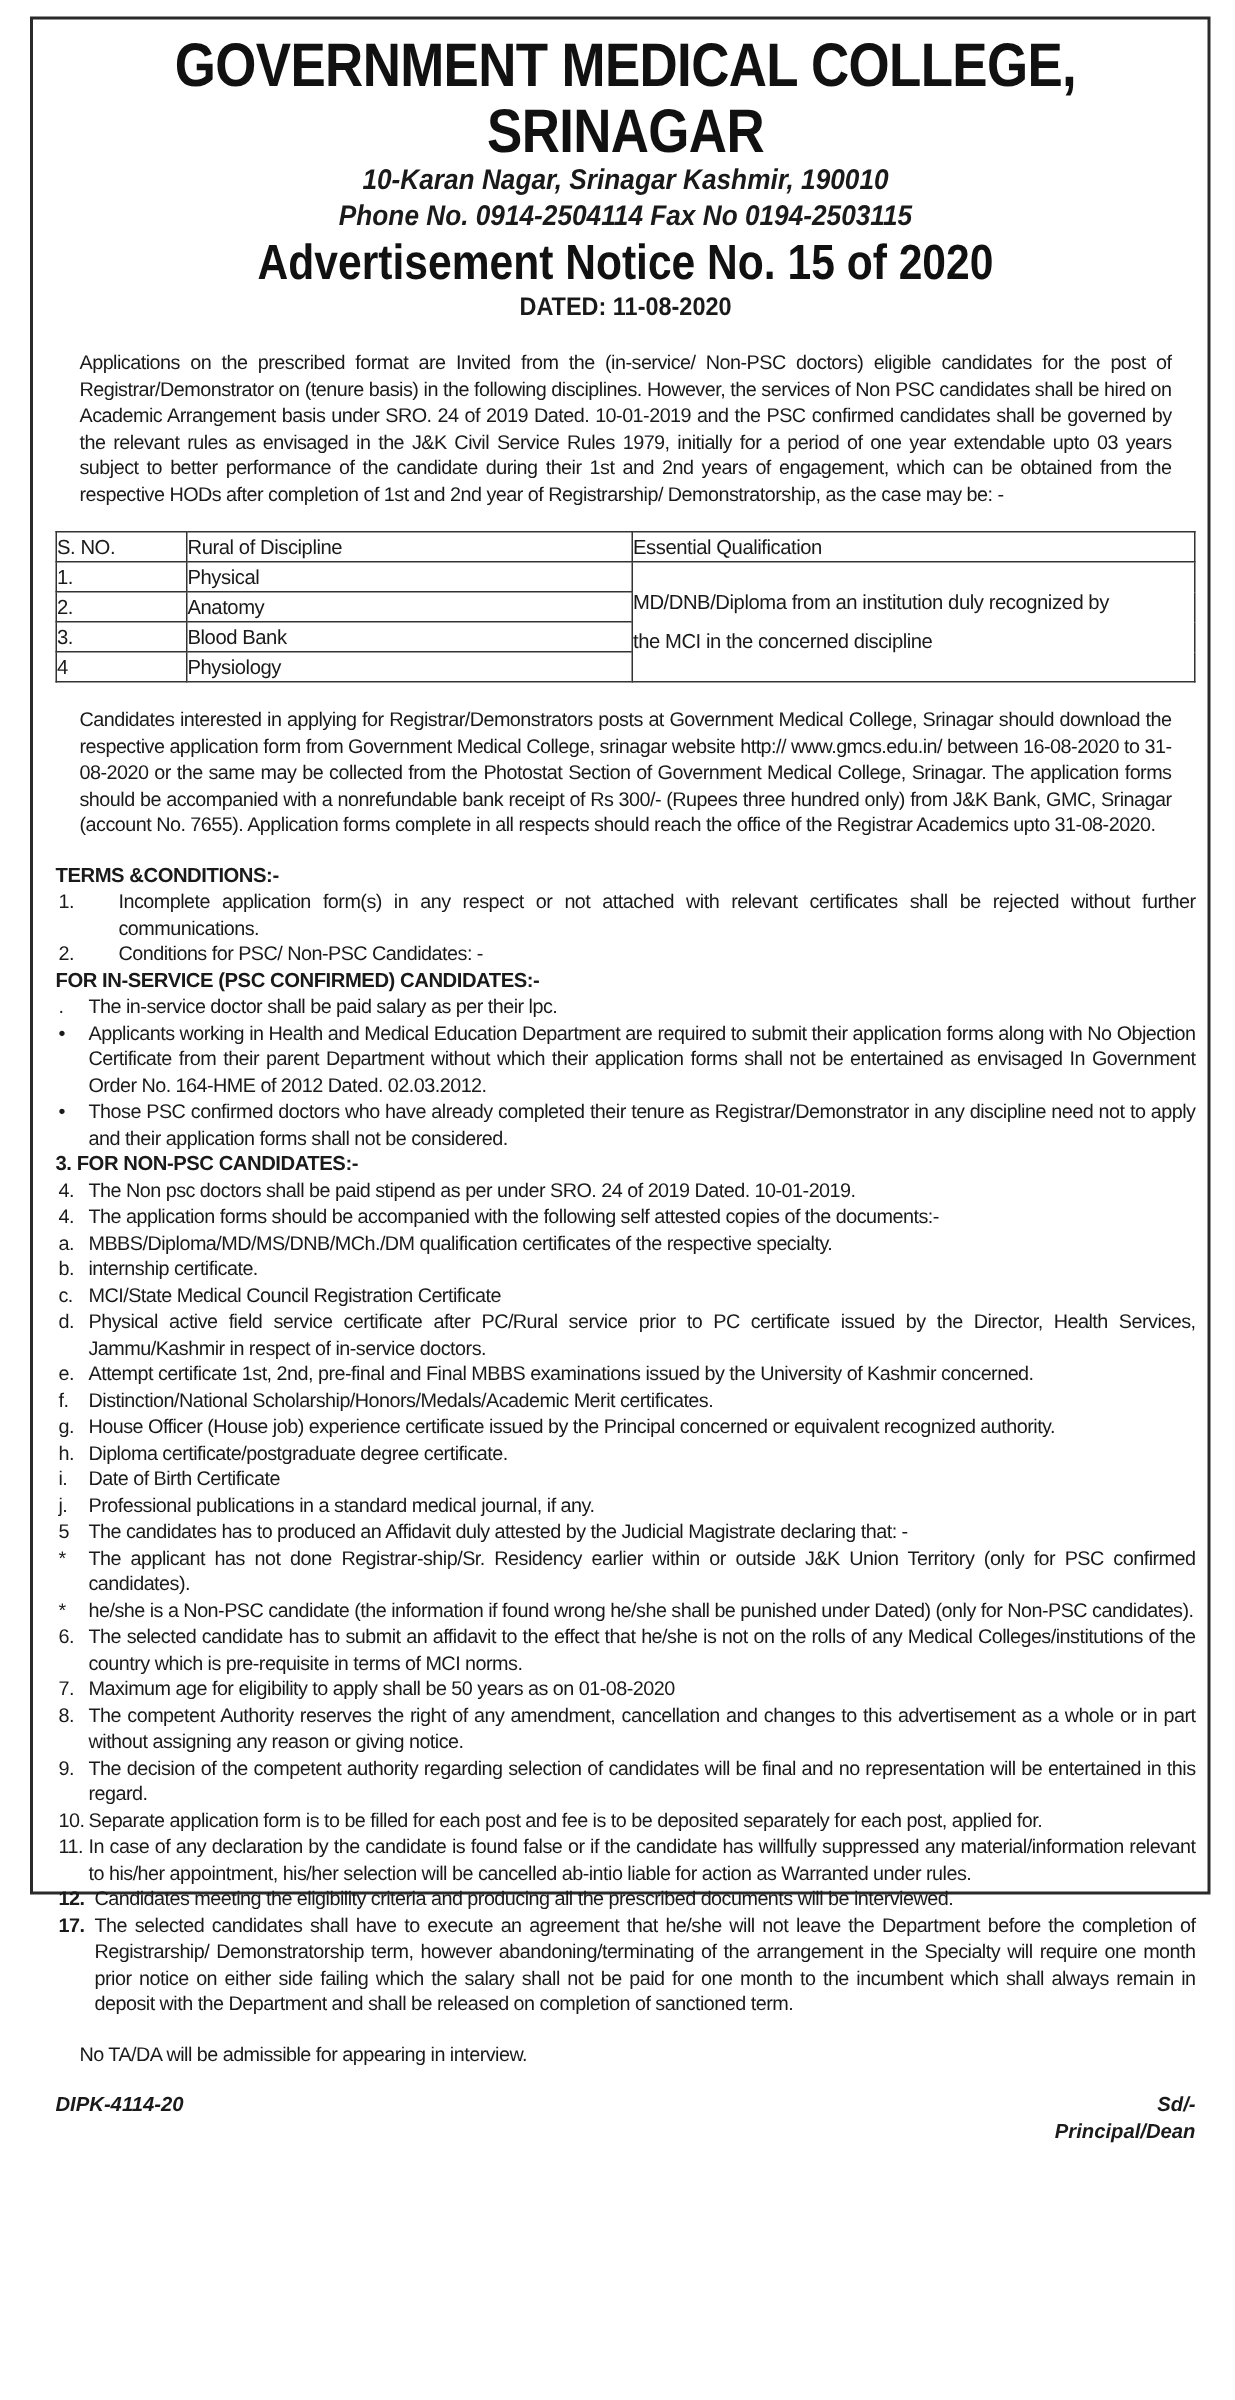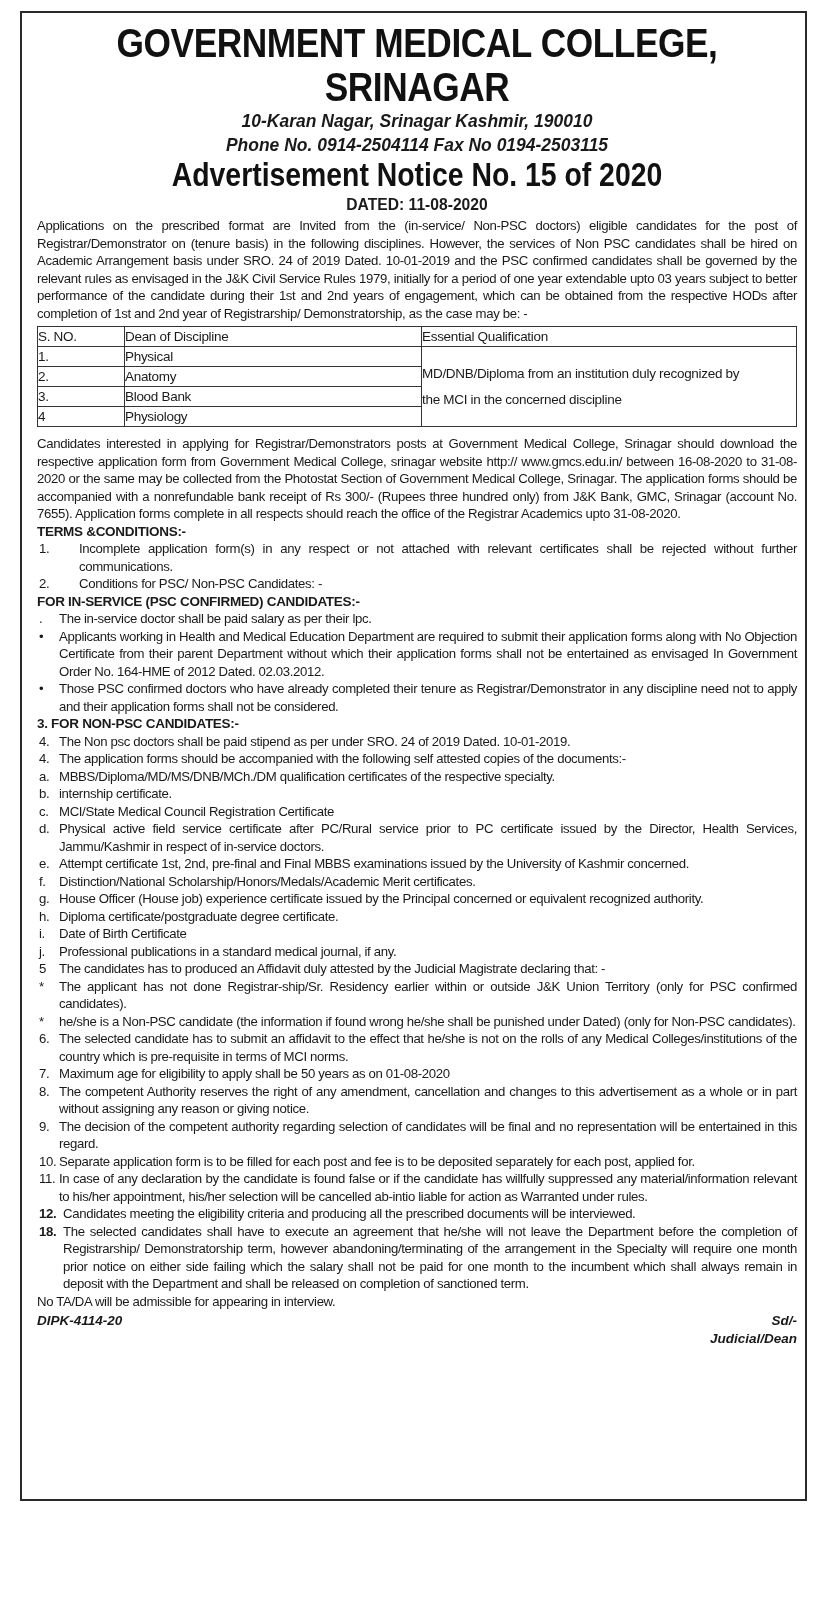--- a/index.html
+++ b/index.html
@@ -1,31 +1,31 @@
 <!DOCTYPE html>
 <html><head>
 <meta charset="utf-8">
 <style>
   html, body { margin:0; padding:0; background:#ffffff; }
   body { width:823px; height:1600px; position:relative; overflow:hidden;
          font-family:"Liberation Sans Narrow","Liberation Sans", sans-serif; color:#1a1a1a; }
-  .frame { position:absolute; left:20px; top:11px; width:787px; height:1490px;
+  .frame { position:absolute; left:20px; top:11px; width:787px; height:1252px;
            border:2px solid #2a2a2a; box-sizing:border-box; }
   .inner { position:absolute; left:15px; right:8px; top:0; }
   .h1 { text-align:center; font-family:"Liberation Sans", sans-serif; font-weight:bold;
         font-size:41px; line-height:44px; letter-spacing:-0.5px; transform:scaleX(0.86);
         transform-origin:center; margin-top:8px; color:#111; white-space:nowrap; }
   .h1b { margin-top:0; }
   .addr { text-align:center; font-style:italic; font-weight:bold; font-size:19px;
           line-height:24px; transform:scaleX(0.92); color:#1a1a1a; }
   .adno { text-align:center; font-weight:bold; font-size:33px; line-height:36px;
           transform:scaleX(0.86); color:#111; white-space:nowrap; }
   .dated { text-align:center; font-weight:bold; font-size:17px; line-height:24px; transform:scaleX(0.92); }
   .para { font-size:13.2px; line-height:17.5px; text-align:justify; letter-spacing:-0.35px;
-          word-spacing:0px; margin:0; }
+          word-spacing:0px; margin:16px; }
   table.disc { width:100%; border-collapse:collapse; margin:4px 0 8px 0; font-size:13.5px;
                letter-spacing:-0.3px; }
   table.disc td, table.disc th { border:1.5px solid #333; padding:0; height:19px; text-align:left;
                font-weight:normal; }
   .qual { line-height:26px; font-size:13.5px; }
   .heading { font-weight:bold; font-size:13.5px; line-height:17.5px; letter-spacing:-0.3px; }
   .item { display:flex; font-size:13.2px; line-height:17.5px; letter-spacing:-0.35px; text-align:justify; }
   .item .mk { flex:0 0 auto; }
   .item .tx { flex:1 1 auto; }
   .item.t1 .mk { width:40px; padding-left:2px; }
@@ -46,21 +46,21 @@
     <div class="addr">Phone No. 0914-2504114 Fax No 0194-2503115</div>
     <div class="adno">Advertisement Notice No. 15 of 2020</div>
     <div class="dated">DATED: 11-08-2020</div>
 
     <p class="para">Applications on the prescribed format are Invited from the (in-service/ Non-PSC doctors) eligible candidates for the post of Registrar/Demonstrator on (tenure basis) in the following disciplines. However, the services of Non PSC candidates shall be hired on Academic Arrangement basis under SRO. 24 of 2019 Dated. 10-01-2019 and the PSC confirmed candidates shall be governed by the relevant rules as envisaged in the J&amp;K Civil Service Rules 1979, initially for a period of one year extendable upto 03 years subject to better performance of the candidate during their 1st and 2nd years of engagement, which can be obtained from the respective HODs after completion of 1st and 2nd year of Registrarship/ Demonstratorship, as the case may be: -</p>
 
     <table class="disc">
       <tbody>
           <tr>
         <th style="width:86px">S. NO.</th>
-        <th style="width:296px">Dean of Discipline</th>
+        <th style="width:296px">Rural of Discipline</th>
         <th>Essential Qualification</th>
       </tr>
       <tr>
         <td>1.</td>
         <td>Physical</td>
         <td rowspan="4" class="qual">
           <div>MD/DNB/Diploma from an institution duly recognized by</div>
           <div>the MCI in the concerned discipline</div>
         </td>
       </tr>
@@ -193,28 +193,28 @@
         </div>
         <div class="item t2">
           <span class="mk">11.</span>
           <span class="tx">In case of any declaration by the candidate is found false or if the candidate has willfully suppressed any material/information relevant to his/her appointment, his/her selection will be cancelled ab-intio liable for action as Warranted under rules.</span>
         </div>
         <div class="item t3">
           <span class="mk">12.</span>
           <span class="tx">Candidates meeting the eligibility criteria and producing all the prescribed documents will be interviewed.</span>
         </div>
         <div class="item t3">
-          <span class="mk">18.</span>
+          <span class="mk">17.</span>
           <span class="tx">The selected candidates shall have to execute an agreement that he/she will not leave the Department before the completion of Registrarship/ Demonstratorship term, however abandoning/terminating of the arrangement in the Specialty will require one month prior notice on either side failing which the salary shall not be paid for one month to the incumbent which shall always remain in deposit with the Department and shall be released on completion of sanctioned term.</span>
         </div>
       </div>
 
     <p class="para">No TA/DA will be admissible for appearing in interview.</p>
 
     <div class="footer">
       <div>DIPK-4114-20</div>
       <div class="sig">
         <div>Sd/-</div>
-        <div>Judicial/Dean</div>
+        <div>Principal/Dean</div>
       </div>
     </div>
   </div>
 </div>
 
 </body></html>

